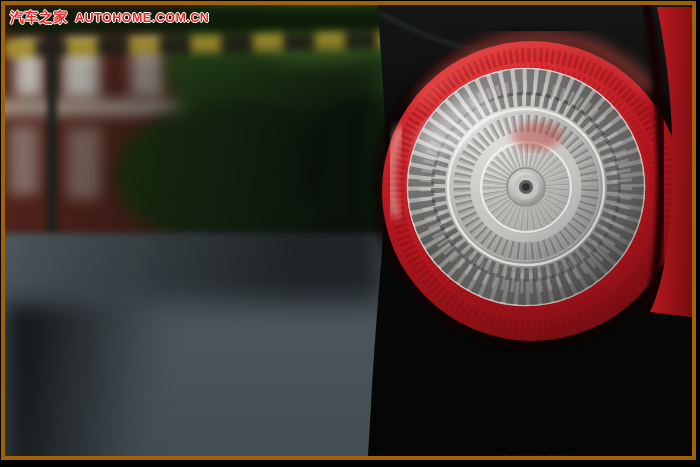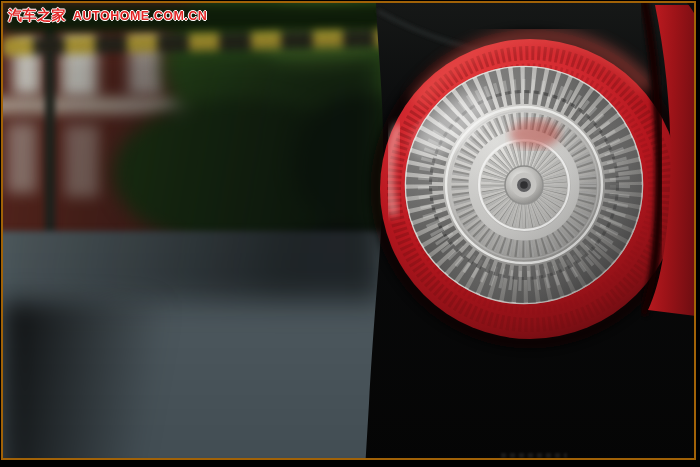--- a/index.html
+++ b/index.html
@@ -1,20 +1,20 @@
 <!DOCTYPE html>
 <html><head>
 <meta charset="utf-8">
 <style>
   html,body{margin:0;padding:0;background:#000;}
   #canvas{position:relative;width:700px;height:467px;background:#000;overflow:hidden;
           font-family:"Liberation Sans",sans-serif;}
   
   #photo{position:absolute;left:1px;top:1px;width:695px;height:459px;
-         border:2px solid #a16207;box-sizing:border-box;overflow:hidden;background:#0c0f0a;}
+         border:4px solid #a16207;box-sizing:border-box;overflow:hidden;background:#0c0f0a;}
   
   .bg{position:absolute;left:0;top:0;width:100%;height:100%;}
   .bgshape{position:absolute;filter:blur(7px);}
   .building{left:-20px;top:-20px;width:300px;height:260px;background:#54241c;}
   .building2{left:255px;top:-15px;width:150px;height:130px;background:#4f231b;}
   .whiteband{left:-15px;top:95px;width:280px;height:15px;background:#c0bcae;opacity:.85;}
   .win{position:absolute;background:#cfd2ca;opacity:.9;}
   .winDark{position:absolute;background:#17120f;opacity:.95;}
   .tree{position:absolute;border-radius:50%;filter:blur(9px);}
   .pole{left:42px;top:-10px;width:10px;height:245px;background:#20251f;filter:blur(3px);}

